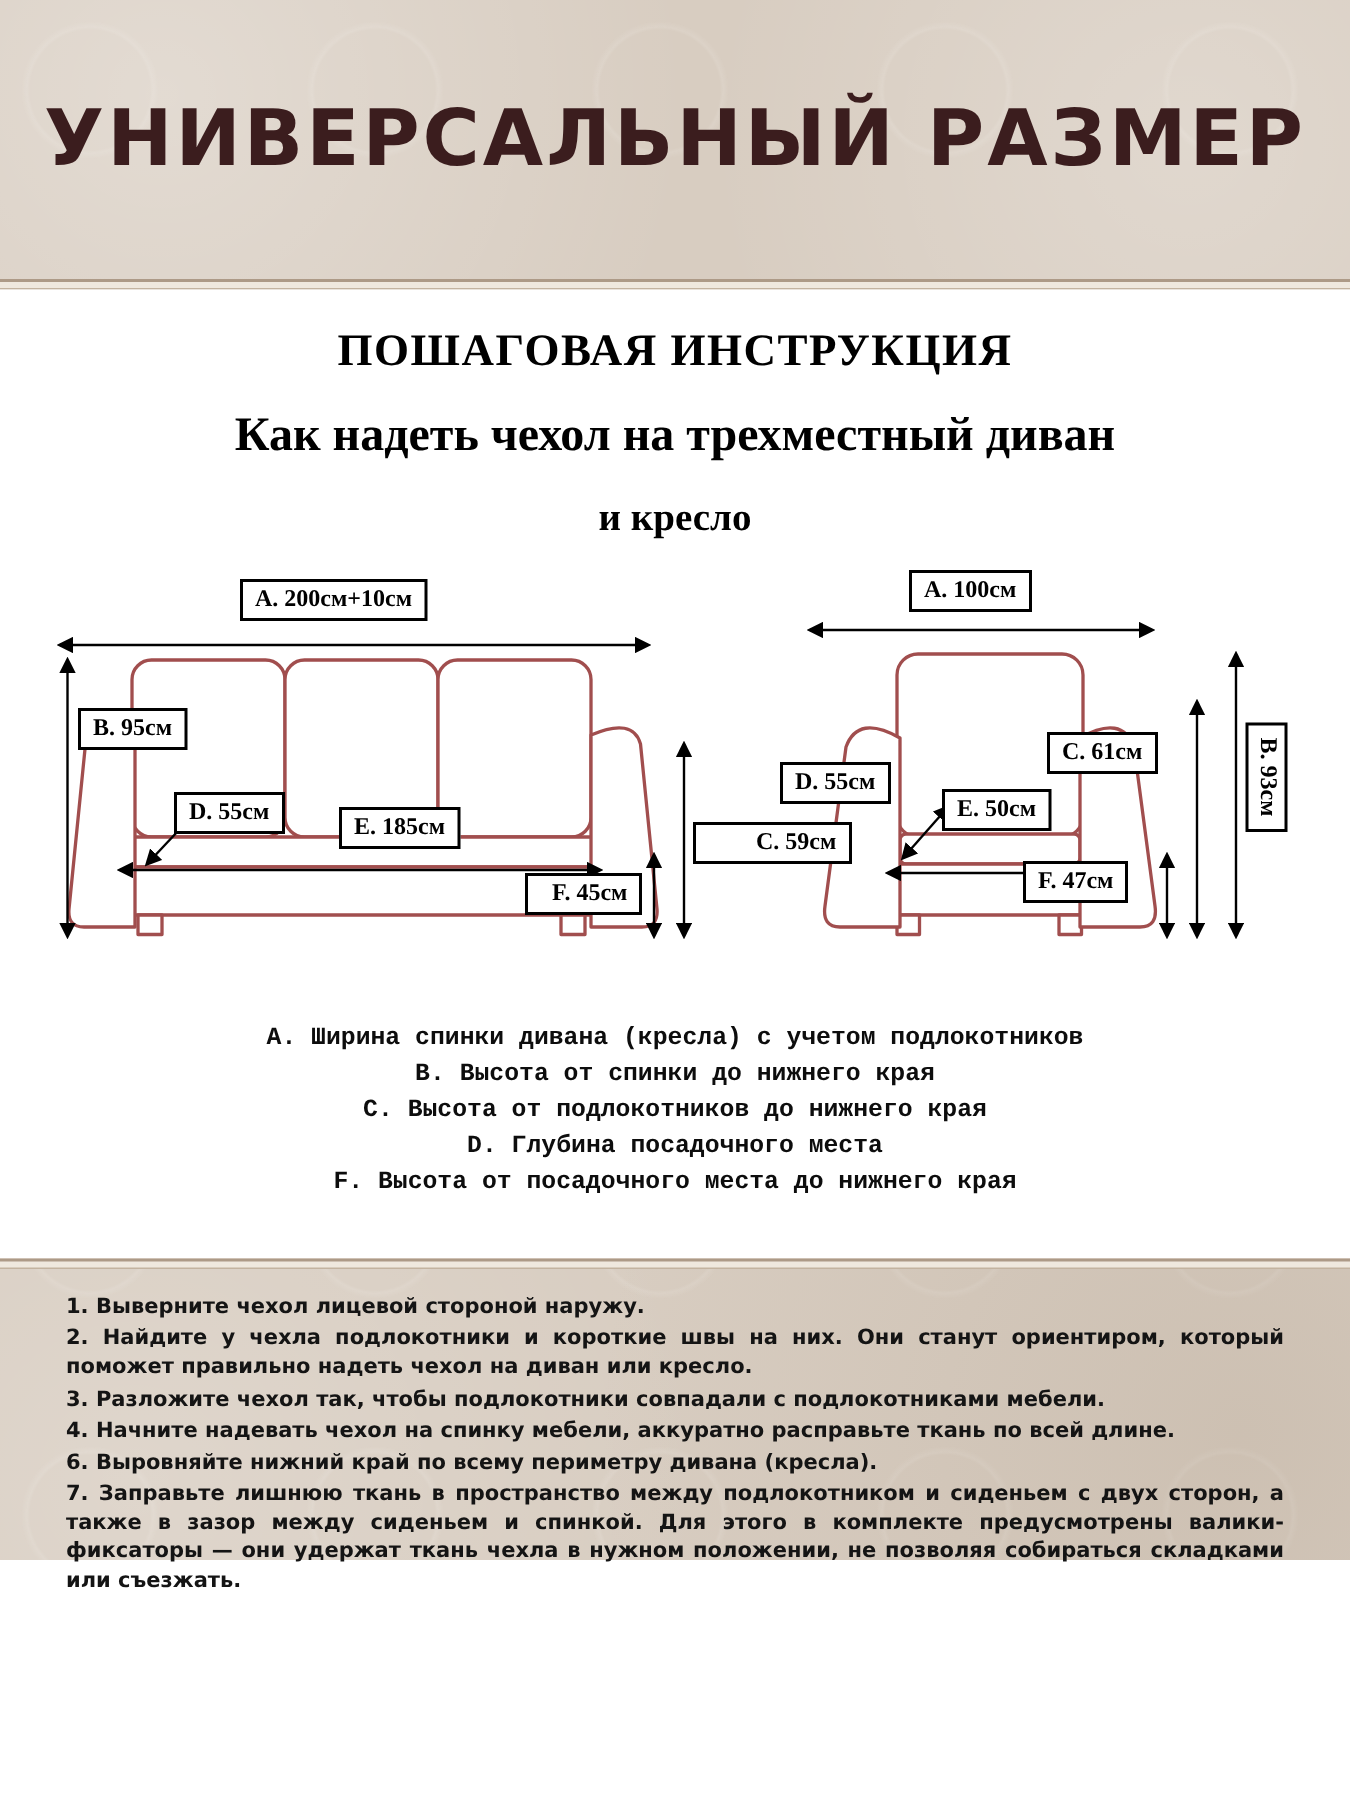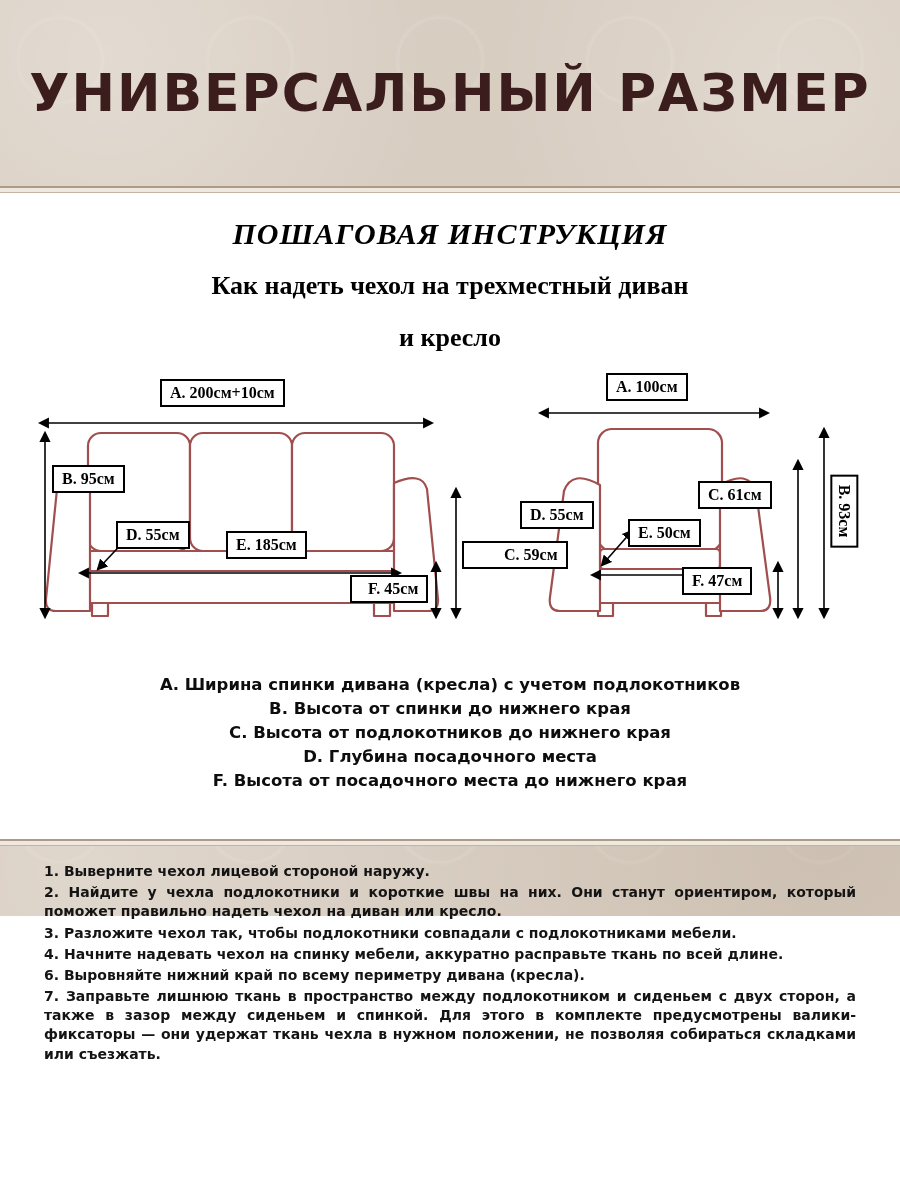--- a/index.html
+++ b/index.html
@@ -1,52 +1,52 @@
 <!DOCTYPE html>
 <html><head>
 <meta charset="utf-8">
 <style>
   html,body{margin:0;padding:0;}
   body{width:900px;height:1200px;overflow:hidden;}
   .page{
-    position:relative;width:900px;height:916px;
+    position:relative;width:900px;height:1040px;
     background-color:#d8cdc1;
     background-image:
       radial-gradient(circle at 12% 6%, rgba(255,255,255,.28), transparent 28%),
       radial-gradient(circle at 88% 9%, rgba(255,255,255,.22), transparent 26%),
       radial-gradient(circle at 10% 95%, rgba(255,255,255,.18), transparent 30%),
       radial-gradient(circle at 92% 92%, rgba(160,140,118,.20), transparent 34%),
       radial-gradient(circle at 60px 60px, transparent 40px, rgba(255,255,255,.10) 42px, transparent 46px);
     background-size:auto,auto,auto,auto,190px 190px;
     font-family:"DejaVu Sans", sans-serif;
     color:#151515;
   }
   header{height:186px;display:flex;align-items:center;justify-content:center;}
   h1{
     margin:0;font-size:52px;font-weight:800;letter-spacing:2px;
     color:#3b1d1e;font-family:"DejaVu Sans", sans-serif;
   }
   .divider{height:4px;background:#efe8de;border-top:2px solid #ad9a87;border-bottom:1px solid #c3b3a0;}
   .panel{height:646px;background:#ffffff;text-align:center;padding-top:24px;box-sizing:border-box;}
   .panel h2{
     margin:0;font-size:30px;letter-spacing:1px;font-weight:700;
-    font-family:"Liberation Serif", serif;color:#000;font-style:italic;
+    font-family:"Liberation Serif", serif;color:#000;
   }
-  .sub1{margin:20px 0 0 0;font-size:26px;font-weight:700;font-family:"Liberation Serif", serif;color:#000;}
+  .sub1{margin:20px 0 0 0;font-size:32px;font-weight:700;font-family:"Liberation Serif", serif;color:#000;}
   .sub2{margin:22px 0 0 0;font-size:26px;font-weight:700;font-family:"Liberation Serif", serif;color:#000;}
   .diagram{position:relative;width:900px;height:300px;margin-top:12px;}
   .diagram svg{position:absolute;left:0;top:0;}
   .dim-label{
     position:absolute;background:#fff;border:2px solid #000;
     font-family:"Liberation Serif", serif;font-weight:700;font-size:16px;color:#000;
     padding:2px 8px;white-space:nowrap;line-height:1.25;
   }
   .rot{transform:rotate(90deg);}
   .legend{margin-top:8px;font-size:16.5px;font-weight:700;line-height:1.45;color:#0d0d0d;}
-  .legend p{margin:0;}
+  .legend p{margin:0;font-family:Liberation Mono, monospace;}
   .steps{height:360px;box-sizing:border-box;padding:16px 44px 0 44px;text-align:justify;}
   .steps p{margin:0 0 2px 0;font-size:14px;font-weight:700;line-height:1.37;color:#141414;}
 </style>
 </head>
 <body>
 
 <div class="page">
 
   <header>
     <h1>УНИВЕРСАЛЬНЫЙ РАЗМЕР</h1>

